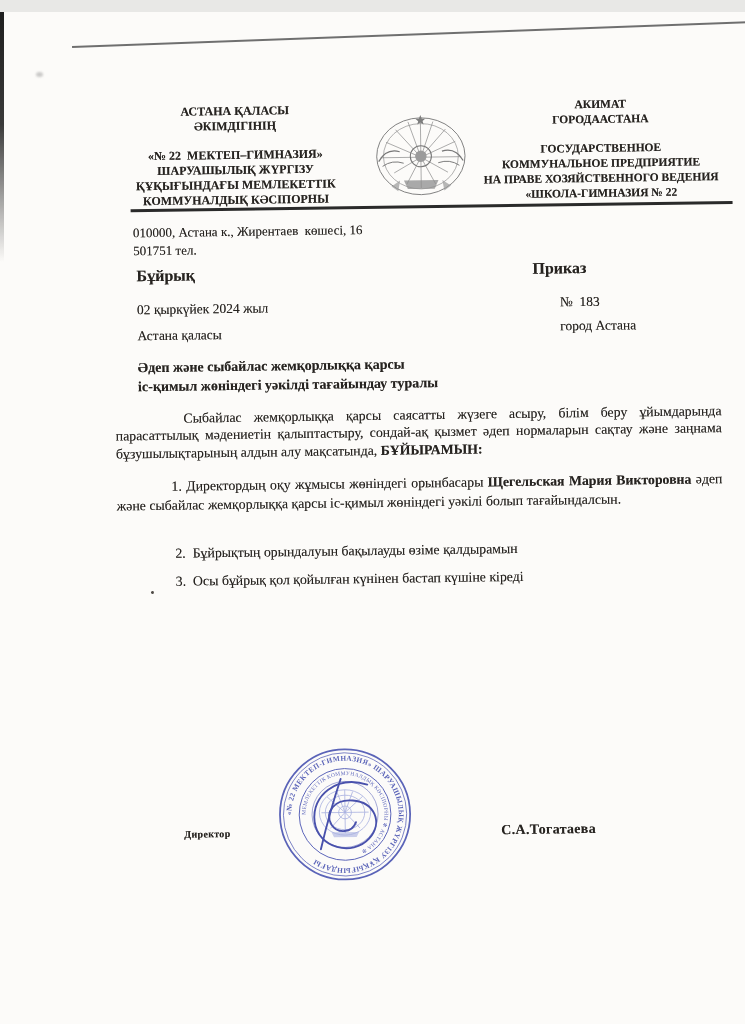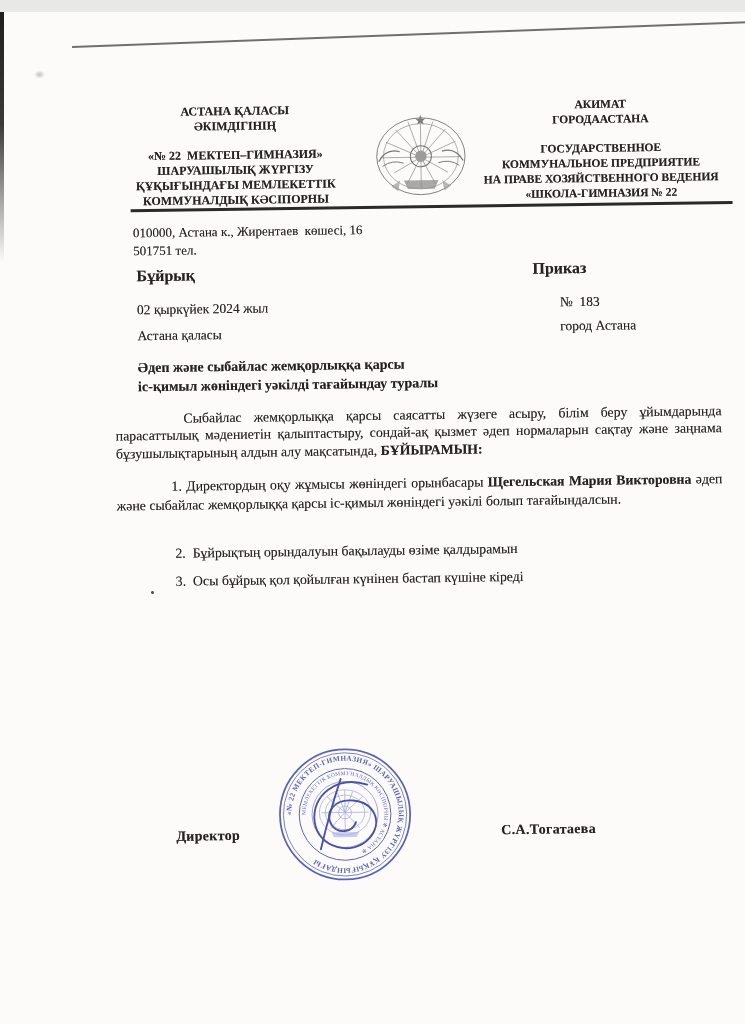--- a/index.html
+++ b/index.html
@@ -35,21 +35,21 @@
   .meta{position:absolute;font-size:13.5px;white-space:pre;}
   .title{position:absolute;left:140px;top:344px;font-size:14px;font-weight:bold;line-height:18.5px;}
   .body-par{position:absolute;left:117px;top:395px;width:606px;font-size:13.8px;
     line-height:17.3px;text-align:justify;text-indent:68px;}
   .body-par b,.item b{font-weight:bold;}
   .item1{position:absolute;left:117px;top:462px;width:606px;font-size:13.8px;
     line-height:19px;text-align:justify;text-indent:55px;}
   .item-line{position:absolute;left:175px;font-size:13.8px;white-space:pre;}
   .dot-artifact{position:absolute;left:150px;top:576px;width:3px;height:3px;
     background:#4e4a46;border-radius:50%;}
-  .sig-role{position:absolute;left:172px;top:814px;font-size:14px;font-weight:bold;letter-spacing:.3px;}
+  .sig-role{position:absolute;left:180px;top:814px;font-size:10px;font-weight:bold;letter-spacing:.3px;}
   .sig-name{position:absolute;left:497px;top:812px;font-size:14px;font-weight:bold;letter-spacing:.3px;}
   .stamp{position:absolute;left:272px;top:733px;width:138px;height:138px;opacity:.92;}
 </style>
 </head>
 <body>
 
 <div class="page">
 
   <div class="edge-left"></div>
   <div class="edge-top"></div>

